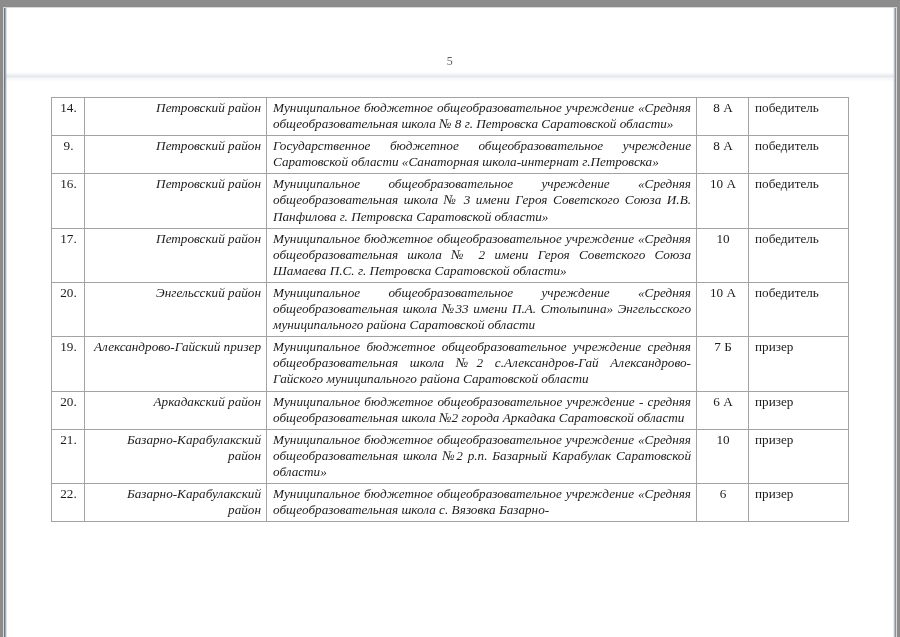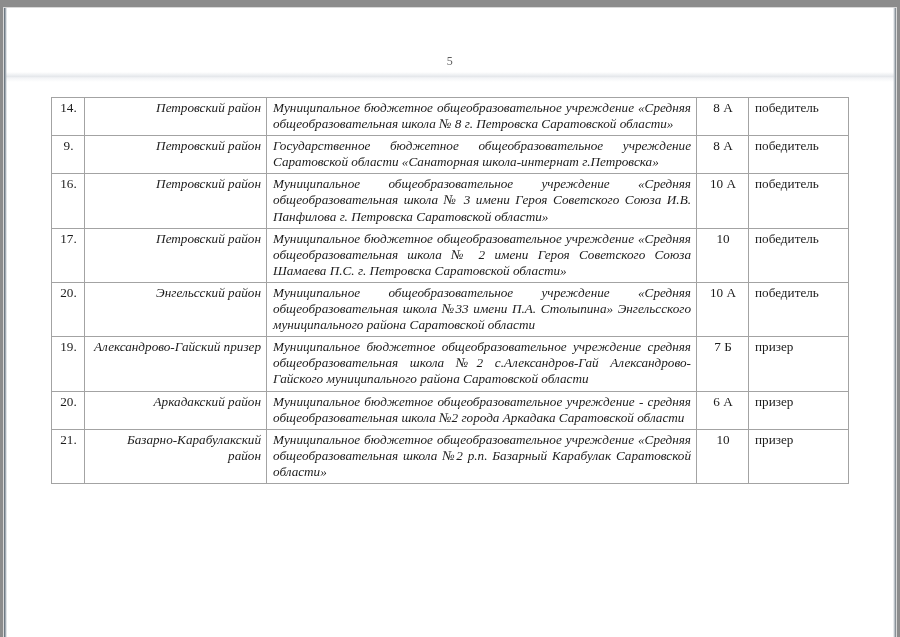--- a/index.html
+++ b/index.html
@@ -208,20 +208,27 @@
         </tr>
 
         <tr>
           <td class="num">21.</td>
           <td class="dist">Базарно-Карабулакский район</td>
           <td class="desc">Муниципальное бюджетное общеобразовательное учреждение «Средняя общеобразовательная школа №2 р.п. Базарный Карабулак Саратовской области»</td>
           <td class="cls">10</td>
           <td class="status">призер</td>
         </tr>
 
+        <tr class="clipped">
+          <td class="num">22.</td>
+          <td class="dist">Базарно-Карабулакский район</td>
+          <td class="desc">Муниципальное бюджетное общеобразовательное учреждение «Средняя общеобразовательная школа с. Вязовка Базарно-</td>
+          <td class="cls">6</td>
+          <td class="status">призер</td>
+        </tr>
 
       </tbody>
     </table>
 
     <div class="scan-edge-left"></div>
     <div class="scan-edge-right"></div>
   </div>
 </div>
 
 </body></html>

